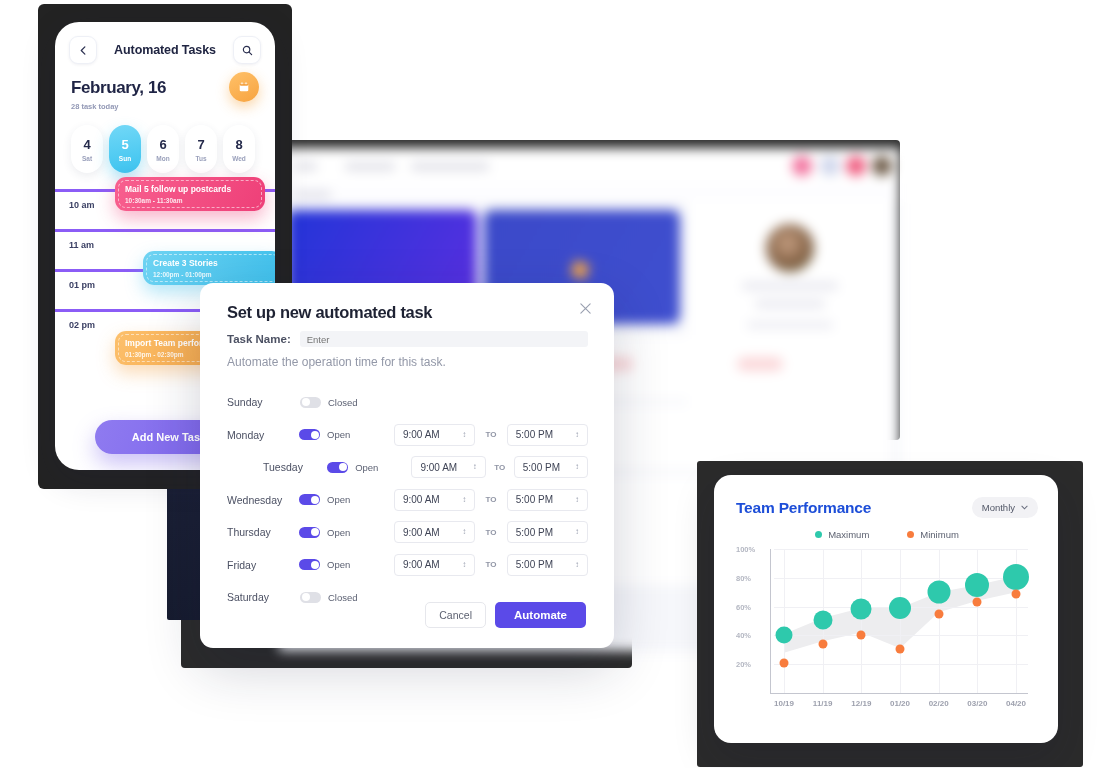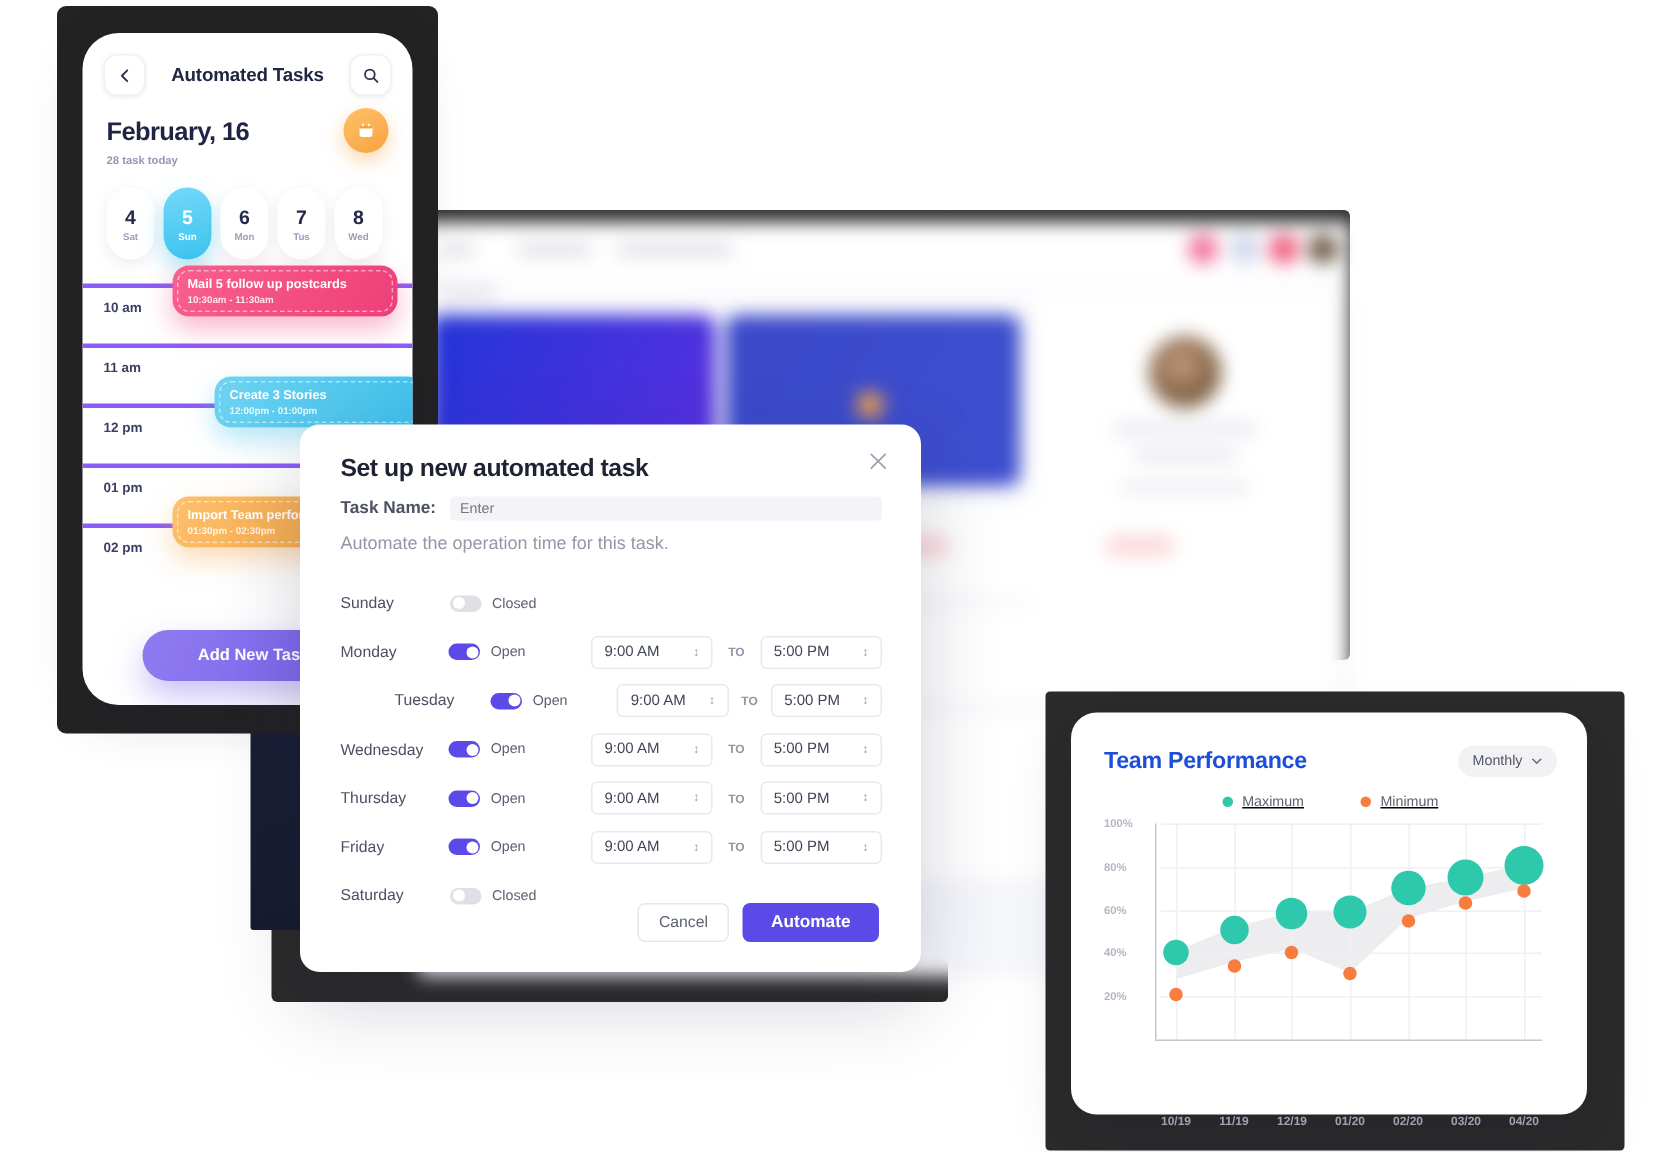--- a/index.html
+++ b/index.html
@@ -144,31 +144,31 @@
     background:#fff; border-radius:17px;
     box-shadow:0 16px 40px rgba(20,24,50,.18);
     padding:22px 20px 0 22px;
   }
   .ch-head { display:flex; align-items:center; justify-content:space-between; }
   .ch-title { font-size:15.5px; font-weight:bold; color:#1d4ed8; letter-spacing:-.2px; }
   .ch-drop {
     background:#f2f2f5; border-radius:13px; padding:5px 10px;
     font-size:9.5px; color:#525767; display:flex; align-items:center; gap:6px;
   }
-  .ch-legend { display:flex; justify-content:center; gap:38px; margin-top:11px;text-decoration:underline; }
+  .ch-legend { display:flex; justify-content:center; gap:38px; margin-top:11px; }
   .lg { display:flex; align-items:center; gap:6px; font-size:9.5px; color:#5d6271; }
   .lg .dot { width:7px; height:7px; border-radius:50%; }
   .plot { position:relative; margin-top:9px; height:165px; }
   .ylab { position:absolute; left:0; font-size:7.5px; color:#b4b7c2; font-weight:bold; transform:translateY(-50%); }
   .axis-v { position:absolute; left:34px; top:0; width:1px; height:144px; background:#c4c6cf; }
   .axis-h { position:absolute; left:34px; top:144px; width:258px; height:1px; background:#c4c6cf; }
   .grid-h { position:absolute; left:38px; width:254px; height:1px; background:#f0f0f4; }
   .grid-v { position:absolute; top:0; width:1px; height:144px; background:#f0f0f4; }
   .pt { position:absolute; border-radius:50%; transform:translate(-50%,-50%); }
-  .xlab { position:absolute; top:150px; font-size:8px; color:#9ea1ae; font-weight:bold; transform:translateX(-50%);margin-top:44px; }
+  .xlab { position:absolute; top:150px; font-size:8px; color:#9ea1ae; font-weight:bold; transform:translateX(-50%); }
 </style>
 </head>
 <body>
 
 <div id="stage">
 
   <div class="desk-frame2"></div>
   <div class="desk-frame"></div>
   <div class="navy-panel"></div>
 
@@ -269,23 +269,20 @@
         <div class="d">Wed</div>
         </div>
     </div>
 
     <div class="ph-sched">
       <div class="ph-slot">
           <span>10 am</span>
         </div>
       <div class="ph-slot">
           <span>11 am</span>
-        </div>
-      <div class="ph-slot">
-          <span>12 pm</span>
         </div>
       <div class="ph-slot">
           <span>01 pm</span>
         </div>
       <div class="ph-slot">
           <span>02 pm</span>
         </div>
 
       <div class="ph-task tk-pink">
           <div class="dashed"></div>

